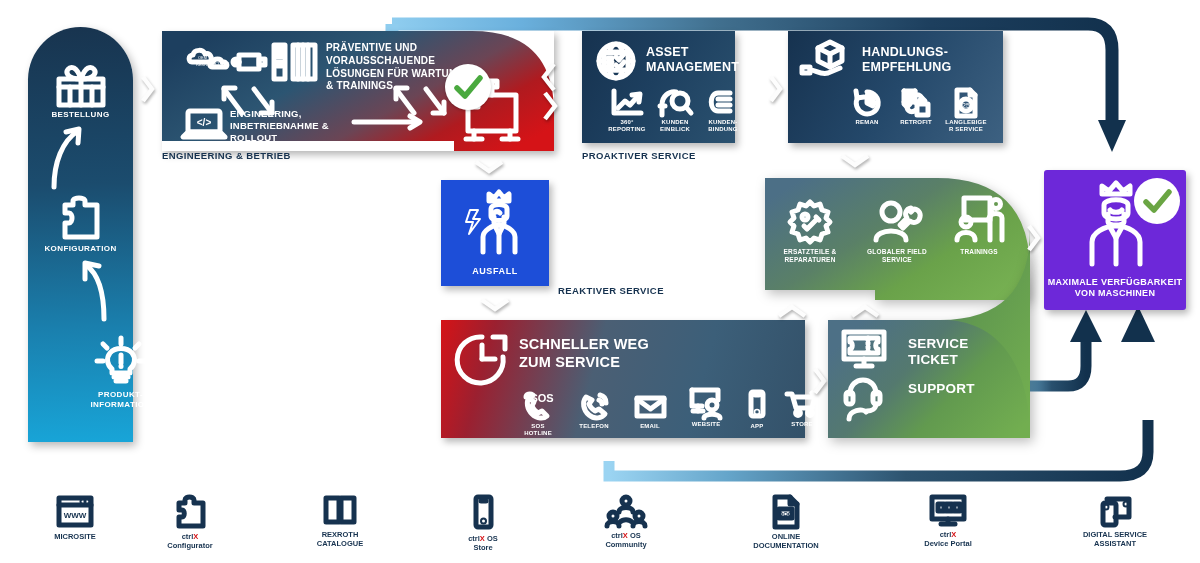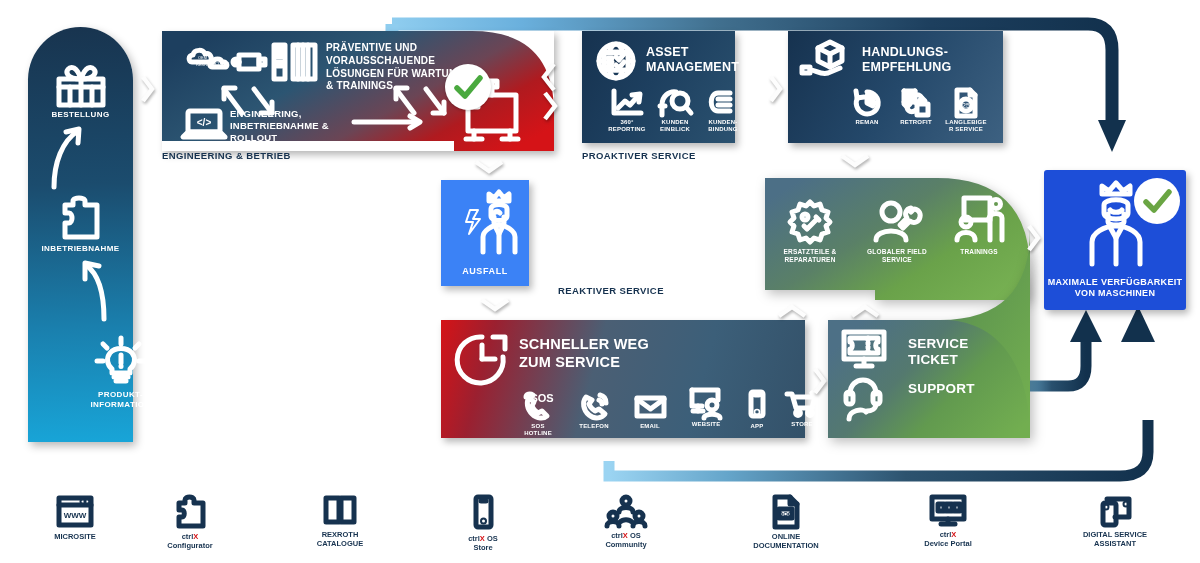--- a/index.html
+++ b/index.html
@@ -125,21 +125,21 @@
       <svg width="50" height="66" viewBox="0 0 50 66">
         <path class="wstroke" stroke-width="2.6" d="M6,64 C6,40 14,18 30,8"></path>
         <path class="wstroke" stroke-width="2.6" d="M18,9 L31,6 L30,20"></path>
       </svg>
     </div>
 
     <div class="lc-item" style="top:168px;">
       <svg width="44" height="46" viewBox="0 0 44 46" style="margin:0 auto;">
         <path class="wstroke" stroke-width="2.6" d="M14,10 L14,6 C14,2 26,2 26,6 L26,10 L38,10 L38,42 L6,42 L6,28 L10,28 C14,28 14,18 10,18 L6,18 L6,10 Z"></path>
       </svg>
-      <div class="lc-label">INBETRIEBNAHME</div>
+      <div class="lc-label">KONFIGURATION</div>
     </div>
 
     <div class="lc-arrow" style="left:48px; top:230px;">
       <svg width="50" height="64" viewBox="0 0 50 64">
         <path class="wstroke" stroke-width="2.6" d="M28,62 C28,40 24,18 10,8"></path>
         <path class="wstroke" stroke-width="2.6" d="M9,22 L9,6 L23,9"></path>
       </svg>
     </div>
 
     <div class="lc-item" style="top:310px;margin-left:40px;">
@@ -395,21 +395,21 @@
 R SERVICE</div>
     </div>
   </div>
 
   <div class="chev" style="left:838px; top:152px;">
     <svg width="34" height="18" viewBox="0 0 34 18">
         <path d="M4,4 L17,13 L30,4"></path>
       </svg>
   </div>
 
-  <div class="box" style="left:441px; top:180px; width:88px; height:106px; background:#3b82f6;">
+  <div class="box" style="left:441px; top:180px; width:108px; height:106px; background:#1d4ed8;">
     <svg width="74" height="66" viewBox="0 0 74 66" style="position:absolute; left:18px; top:10px;">
       <g class="wstroke" stroke-width="2.2">
         <path d="M30,11 L30,4 L35,8 L40,2 L45,8 L50,4 L50,11 Z"></path>
         <path d="M32,19 C32,13 48,13 48,19 L48,26 C48,32 32,32 32,26 Z"></path>
         <path d="M35,27 L35,33 C35,36 45,36 45,33 L45,27"></path>
         <path d="M24,62 L24,47 C24,41 33,35 40,35 C47,35 56,41 56,47 L56,62"></path>
         <path d="M36,36 L40,44 L44,36"></path>
         <path d="M40,44 L40,62"></path>
         <path d="M35,23 C37,21 39,21 41,23"></path>
         <path d="M11,20 L19,20 L14,29 L21,29 L10,44 L14,32 L7,32 Z" stroke-width="2"></path>
@@ -603,21 +603,21 @@
         <rect x="4" y="16" width="7" height="12" rx="3"></rect>
         <rect x="31" y="16" width="7" height="12" rx="3"></rect>
         <path d="M34,28 C34,33 29,35 25,35"></path>
         <circle cx="21" cy="27" r="0"></circle>
         <path d="M7,43 C7,34 21,32 24,36"></path>
       </g>
     </svg>
     <div class="ttl" style="left:80px; top:62px; font-size:13.5px;">SUPPORT</div>
   </div>
 
-  <div class="box" style="left:1044px; top:170px; width:142px; height:140px; background:#1d4ed8; border-radius:3px;">
+  <div class="box" style="left:1044px; top:170px; width:142px; height:140px; background:#6d28d9; border-radius:3px;">
     <svg width="92" height="92" viewBox="0 0 92 92" style="position:absolute; left:26px; top:8px;">
       <g class="wstroke" stroke-width="2.6">
         <path d="M32,16 L32,8 L39,13 L46,5 L53,13 L60,8 L60,16 Z"></path>
         <path d="M34,27 C34,20 58,20 58,27 L58,35 C58,43 34,43 34,35 Z"></path>
         <path d="M38,36 L38,44 C38,48 54,48 54,44 L54,36"></path>
         <path d="M22,86 L22,64 C22,55 34,48 46,48 C58,48 70,55 70,64 L70,86"></path>
         <path d="M40,49 L46,60 L52,49"></path>
         <path d="M46,60 L46,86"></path>
         <path d="M40,32 C42,35 50,35 52,32"></path>
       </g>

